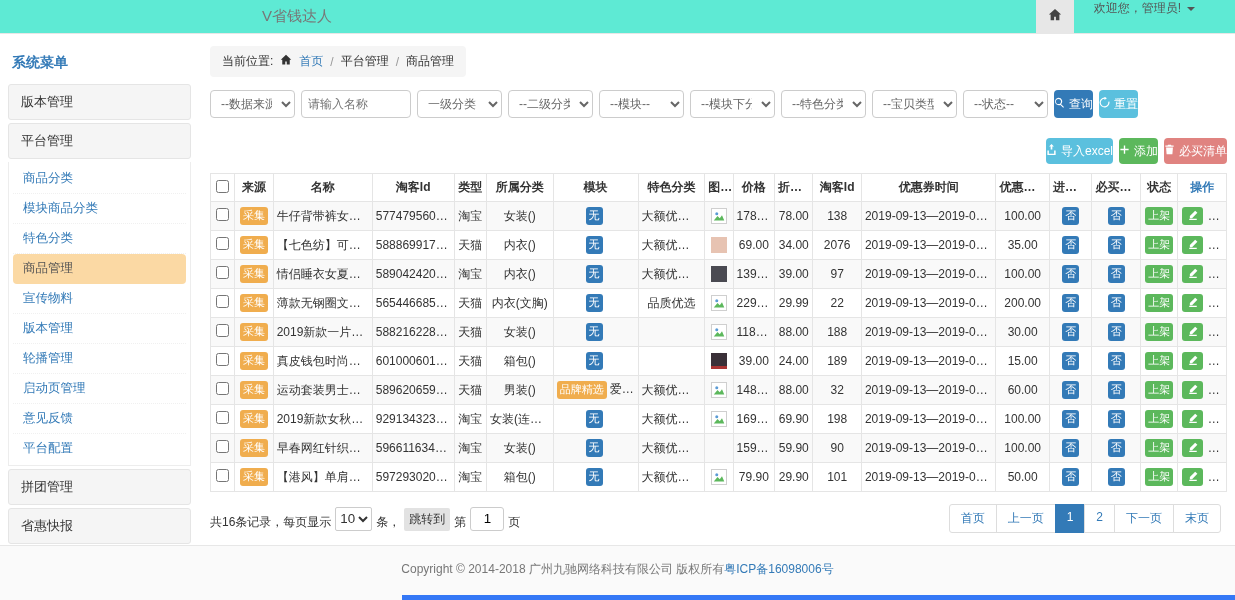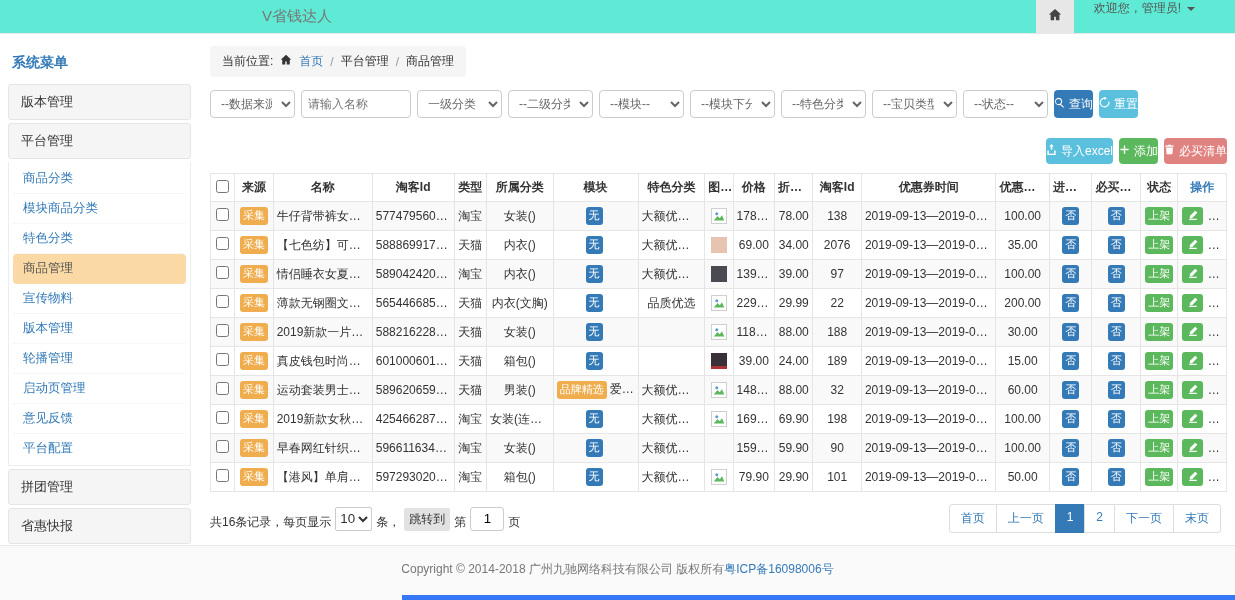--- a/index.html
+++ b/index.html
@@ -524,21 +524,21 @@
                     <path d="M6 1h4l.8 1H14v2H2V2h3.2zM3 5h10l-.8 10H3.8z"></path>
                   </svg></span>
               </a>
     </td>
   </tr>
 
   <tr>
     <td><input type="checkbox" style=""></td>
     <td><span class="badge badge-orange">采集</span></td>
     <td>2019新款女秋薄款...</td>
-    <td>425466287371</td>
+    <td>929134323797</td>
     <td>淘宝</td>
     <td>女装(连衣裙)</td>
     <td class="module-cell">
       <span class="badge badge-blue">无</span><span class="module-text"></span>
     </td>
     <td>大额优惠券</td>
     <td>
       <span class="thumb thumb-placeholder">
         <span><svg width="12" height="12" viewBox="0 0 16 16">
                     <circle cx="5" cy="5" r="2" fill="#5b9bd5"></circle>

